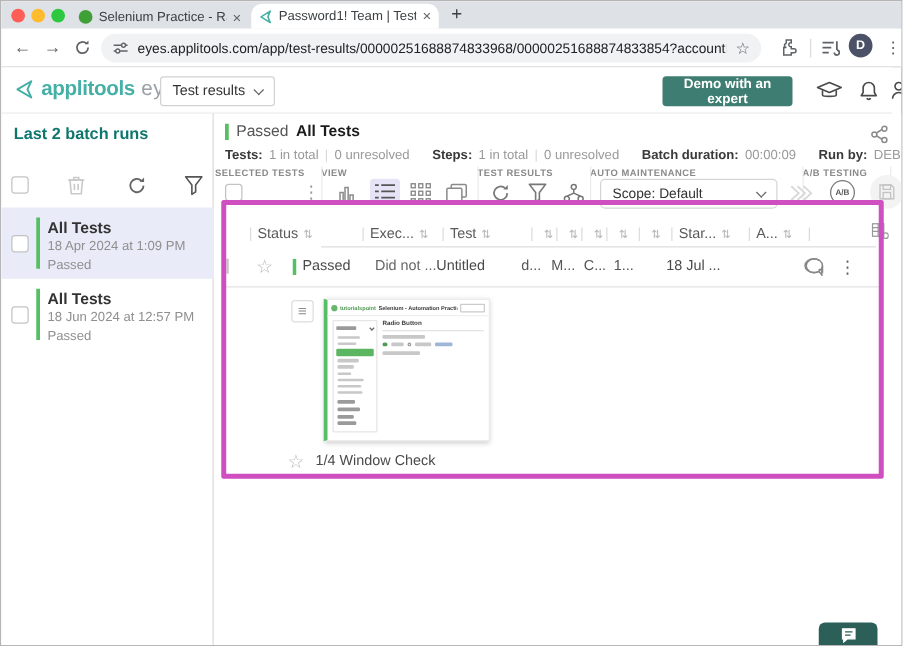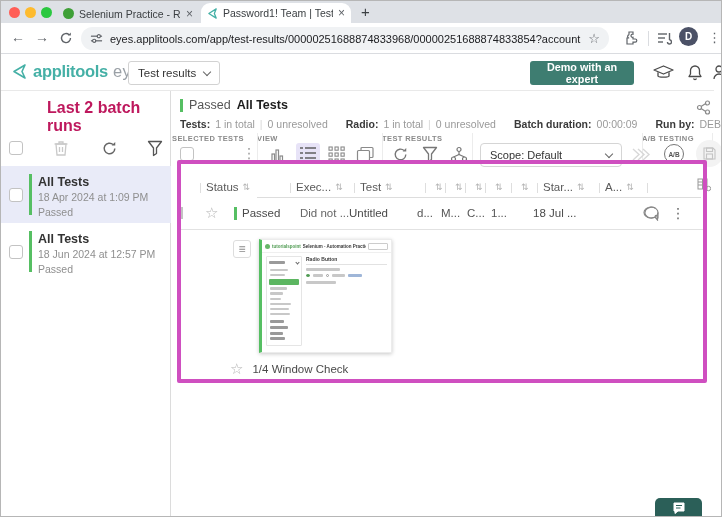--- a/index.html
+++ b/index.html
@@ -29,21 +29,21 @@
   .appheader { position:absolute; left:0; top:53px; width:713px; height:37px; background:#fff; border-bottom:1px solid #e9e9e9; }
   .brand { position:absolute; left:10px; top:8px; display:flex; align-items:center; gap:5px; }
   .brand .b1 { font-size:16.5px; font-weight:bold; color:#45b0a6; letter-spacing:-0.3px; }
   .brand .b2 { font-size:16.5px; color:#9aa0a6; letter-spacing:0.5px; }
   .prodsel { position:absolute; left:127px; top:7px; width:92px; height:24px; border:1px solid #d2d2d2; border-radius:3px; display:flex; align-items:center; padding:0 9px; font-size:11.5px; color:#333; background:#fff; }
   .chev { width:6px; height:6px; border-right:1.4px solid #666; border-bottom:1.4px solid #666; transform:rotate(45deg); margin-left:auto; margin-top:-3px; }
   .demo { position:absolute; left:529px; top:7px; width:104px; height:24px; background:#3e7d71; color:#fff; font-size:10.8px; font-weight:bold; border:none; border-radius:3px; display:flex; align-items:center; justify-content:center; }
   .hico { position:absolute; top:9px; color:#4a4a4a; }
   
   .sidebar { position:absolute; left:0; top:90px; width:170px; height:427px; background:#fff; border-right:1px solid #dcdcdc; }
-  .sb-title { position:absolute; left:10px; top:8px; font-size:16px; font-weight:bold; color:#be185d;margin-left:36px; }
+  .sb-title { position:absolute; left:10px; top:8px; font-size:13px; font-weight:bold; color:#0f766e; }
   .sb-tools { position:absolute; left:0; top:46px; width:170px; height:24px; }
   .cbx { width:14px; height:14px; border:1.5px solid #c3c3c3; border-radius:3px; background:#fff; }
   .batch { position:absolute; left:0; width:170px; height:57px; }
   .batch.sel { background:#e9ebf8; }
   .batch .cbx { position:absolute; left:8px; top:22px; }
   .gbar { position:absolute; background:#56bf63; width:3px; }
   .batch .name { position:absolute; left:37px; top:9px; font-size:12.5px; font-weight:bold; color:#333; }
   .batch .date { position:absolute; left:37px; top:25px; font-size:10.5px; color:#8f8f8f; }
   .batch .stat { position:absolute; left:37px; top:40px; font-size:10.5px; color:#8f8f8f; }
   
@@ -251,35 +251,36 @@
           <circle cx="11.5" cy="12" r="2"></circle>
         </g>
       </svg>
 
     <div class="sumrow2">
       <b>Tests:</b>
       <span>1 in total</span>
       <span class="pipe">|</span>
       <span>0 unresolved</span>
       <span class="gap"></span>
-      <b>Radio:</b>
+      <b>Steps:</b>
       <span>1 in total</span>
       <span class="pipe">|</span>
       <span>0 unresolved</span>
       <span class="gap"></span>
       <b>Batch duration:</b>
       <span>00:00:09</span>
       <span class="gap"></span>
       <b>Run by:</b>
       <span>DEBOMITA BHATTACHARJEE</span>
     </div>
 
     <div class="tb-label" style="left:0;width:85px">SELECTED TESTS</div>
     <div class="tb-label" style="left:85px;width:125px">VIEW</div>
     <div class="tb-label" style="left:210px;width:90px">TEST RESULTS</div>
+    <div class="tb-label" style="left:300px;width:170px">AUTO MAINTENANCE</div>
     <div class="tb-label" style="left:470px;width:70px">A/B TESTING</div>
     <span class="tb-div" style="left:85px"></span>
     <span class="tb-div" style="left:210px"></span>
     <span class="tb-div" style="left:300px"></span>
     <span class="tb-div" style="left:470px"></span>
     <span class="tb-div" style="left:540px"></span>
 
     <span class="cbx tico" style="left:8px;top:56px"></span>
     <span class="tico" style="left:70px;top:54px;font-size:14px;color:#9a9a9a">⋮</span>
 

